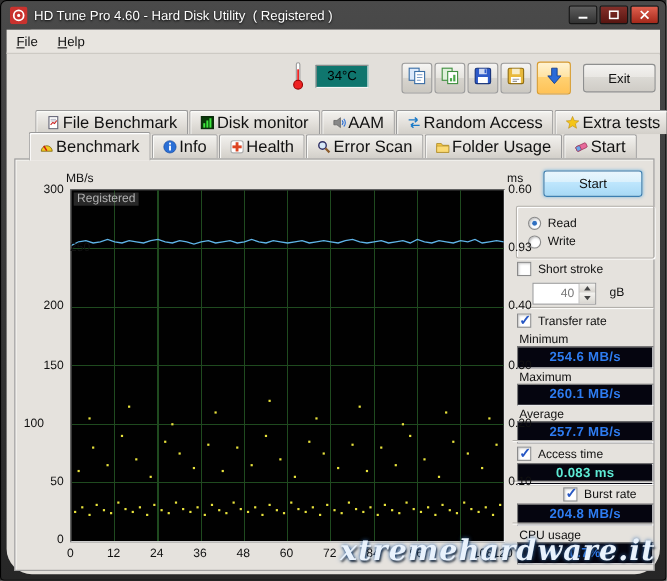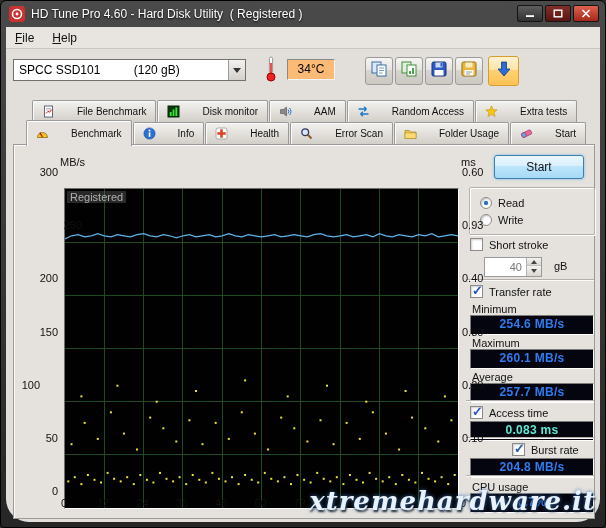--- a/index.html
+++ b/index.html
@@ -18,37 +18,37 @@
   
   .client{position:absolute;left:5px;right:5px;top:26px;bottom:5px;background:#e2dfda;border-radius:23px;}
   .menubar{position:absolute;left:0;right:0;top:0;height:22px;background:#e8e5e0;border-bottom:1px solid #cac7c1;display:flex;align-items:center;font-size:12px;color:#111;}
   .menu-item{padding:3px 9px;}
   
   .combo{position:absolute;left:7px;top:32px;width:233px;height:22px;background:#fff;border:1px solid #707070;display:flex;}
   .combo-text{flex:1;font-size:12px;line-height:20px;padding-left:5px;white-space:pre;overflow:hidden;color:#000;}
   .combo-btn{width:17px;border-left:1px solid #9a9a9a;background:linear-gradient(#f2f1ee,#d4d1cb);display:flex;align-items:center;justify-content:center;}
   .tri{width:0;height:0;border:4px solid transparent;border-top:5px solid #333;margin-top:5px;}
   .thermo{position:absolute;left:259px;top:29px;width:12px;height:27px;}
-  .temp-box{position:absolute;left:281px;top:32px;width:48px;height:21px;background:#fdba74;border:1px solid;border-color:#8a8a8a #f5f5f5 #f5f5f5 #8a8a8a;font-size:12px;text-align:center;line-height:19px;color:#000;}
+  .temp-box{position:absolute;left:281px;top:32px;width:48px;height:21px;background:#0f766e;border:1px solid;border-color:#8a8a8a #f5f5f5 #f5f5f5 #8a8a8a;font-size:12px;text-align:center;line-height:19px;color:#000;}
   .tbtn{position:absolute;top:30px;width:28px;height:28px;border:1px solid #9b9b9b;border-radius:3px;background:linear-gradient(#f6f5f3,#e6e4df 48%,#d8d5cf 48%,#cbc8c1);display:flex;align-items:center;justify-content:center;}
   .tbtn svg{width:18px;height:18px;}
   #tb1{left:359px}#tb2{left:389px}#tb3{left:419px}#tb4{left:449px}
   .tbtn.update{left:482px;top:29px;width:31px;height:30px;background:linear-gradient(#fff3d2,#ffe2a0 48%,#ffd172 48%,#ffc256);border:1px solid #d99c2e;}
   .exit{position:absolute;left:524px;top:31px;width:66px;height:26px;font-size:12px;font-family:"Liberation Sans",sans-serif;border:1px solid #8e8f8f;border-radius:3px;background:linear-gradient(#f4f3f1,#e9e7e3 45%,#dcdad5 45%,#cfccc6);color:#111;}
   
   .tabrow{position:absolute;display:flex;align-items:flex-start;}
   #tabrow1{left:26px;top:73px;height:22px;}
   #tabrow2{left:20px;top:95px;height:26px;}
-  .tab{height:22px;display:flex;align-items:center;gap:22px;padding:6px 9px;font-size:10px;color:#111;background:linear-gradient(#f3f2ef,#e2dfda 55%,#d2cfc9);border:1px solid #9a9a9a;border-bottom:none;border-radius:2px 2px 0 0;margin-right:1px;box-shadow:inset 1px 1px 0 #fafaf8;white-space:nowrap;}
+  .tab{height:22px;display:flex;align-items:center;gap:2px;padding:6px 9px;font-size:15px;color:#111;background:linear-gradient(#f3f2ef,#e2dfda 55%,#d2cfc9);border:1px solid #9a9a9a;border-bottom:none;border-radius:2px 2px 0 0;margin-right:1px;box-shadow:inset 1px 1px 0 #fafaf8;white-space:nowrap;}
   .tab.active{margin-top:-2px;height:26px;background:#e5e2dd;position:relative;z-index:4;box-shadow:inset 1px 1px 0 #fff;}
   .ticon{width:13px;height:13px;display:inline-flex;flex:0 0 auto;}
   .ticon svg{width:13px;height:13px;}
   
   .panel{position:absolute;left:7px;top:117px;width:582px;height:375px;background:#e5e2dd;border:1px solid #9a9a9a;box-shadow:inset 1px 1px 0 #fcfbfa;}
-  .plot{position:absolute;left:50px;top:27px;width:395px;height:321px;background:#010101;border:1px solid;border-color:#6f6f6f #fff #fff #6f6f6f;margin-top:16px;}
+  .plot{position:absolute;left:50px;top:27px;width:395px;height:321px;background:#010101;border:1px solid;border-color:#6f6f6f #fff #fff #6f6f6f;}
   .plot svg{position:absolute;inset:0;width:100%;height:100%;}
   .reg-mark{position:absolute;left:2px;top:2px;color:#b0b0b0;background:rgba(115,115,115,.35);font-size:11px;padding:0 3px;z-index:2;}
   .unit{position:absolute;font-size:11px;color:#111;}
   .unit-mbps{left:46px;top:11px;}
   .unit-ms{left:447px;top:11px;}
   .unit-gb{left:459px;top:352px;}
   .axlab{position:absolute;font-size:11px;color:#111;}
   .start{position:absolute;left:480px;top:10px;width:90px;height:24px;font-size:12px;font-family:"Liberation Sans",sans-serif;color:#111;border:1px solid #3c7fb1;border-radius:3px;background:linear-gradient(#eaf6fd,#d9f0fc 45%,#bee6fd 45%,#a7d9f5);box-shadow:0 0 3px #7ab8e0;}
   .rw-group{position:absolute;left:455px;top:42px;width:126px;height:48px;border:1px solid #b5b2ad;border-radius:2px;box-shadow:inset 1px 1px 0 #fff,1px 1px 0 #fff;padding:6px 0 0 10px;}
   .radio{display:flex;align-items:center;gap:6px;font-size:11px;height:17px;color:#111;}
@@ -108,26 +108,20 @@
         </div>
     </div>
   </div>
 
   <div class="client">
     <div class="menubar" id="menubar">
         <span class="menu-item"><u>F</u>ile</span>
         <span class="menu-item"><u>H</u>elp</span>
       </div>
 
-    <div class="combo">
-      <span class="combo-text">SPCC SSD101          (120 gB)</span>
-      <span class="combo-btn">
-          <span class="tri"></span>
-        </span>
-    </div>
 
     <span class="thermo"><svg viewBox="0 0 12 26">
           <rect x="4.4" y="1" width="3.2" height="17" rx="1.6" fill="#fff" stroke="#999"></rect>
           <rect x="5.2" y="7" width="1.6" height="11" fill="#e22"></rect>
           <circle cx="6" cy="21" r="4" fill="#e22" stroke="#900"></circle>
         </svg></span>
     <div class="temp-box">34°C</div>
 
     <div class="tbtn" id="tb1">
         <span><svg viewBox="0 0 18 18">
@@ -159,20 +153,21 @@
             <rect x="4.5" y="10" width="9" height="5.5" fill="#fff"></rect>
             <path d="M6 12h6M6 14h4" stroke="#999" fill="none"></path>
           </svg></span>
       </div>
     <div class="tbtn update">
         <span><svg viewBox="0 0 18 18">
             <path d="M9 16 L3 9 H6.5 V2 H11.5 V9 H15 Z" fill="#2a6bd8" stroke="#123c8c" stroke-width="0.8"></path>
           </svg></span>
       </div>
 
+    <button class="exit">Exit</button>
 
     <div class="tabrow" id="tabrow1">
         <div class="tab">
           <span class="ticon">
             <svg viewBox="0 0 13 13">
               <rect x="2.5" y="1" width="8" height="11" fill="#fff" stroke="#667"></rect>
               <path d="M4 3.5h5M4 5h5" stroke="#aab" stroke-width="0.8" fill="none"></path>
               <path d="M4 8.5 l2-2.2 1.6 1 2-2.8" stroke="#c22" stroke-width="1" fill="none"></path>
             </svg>
           </span>

